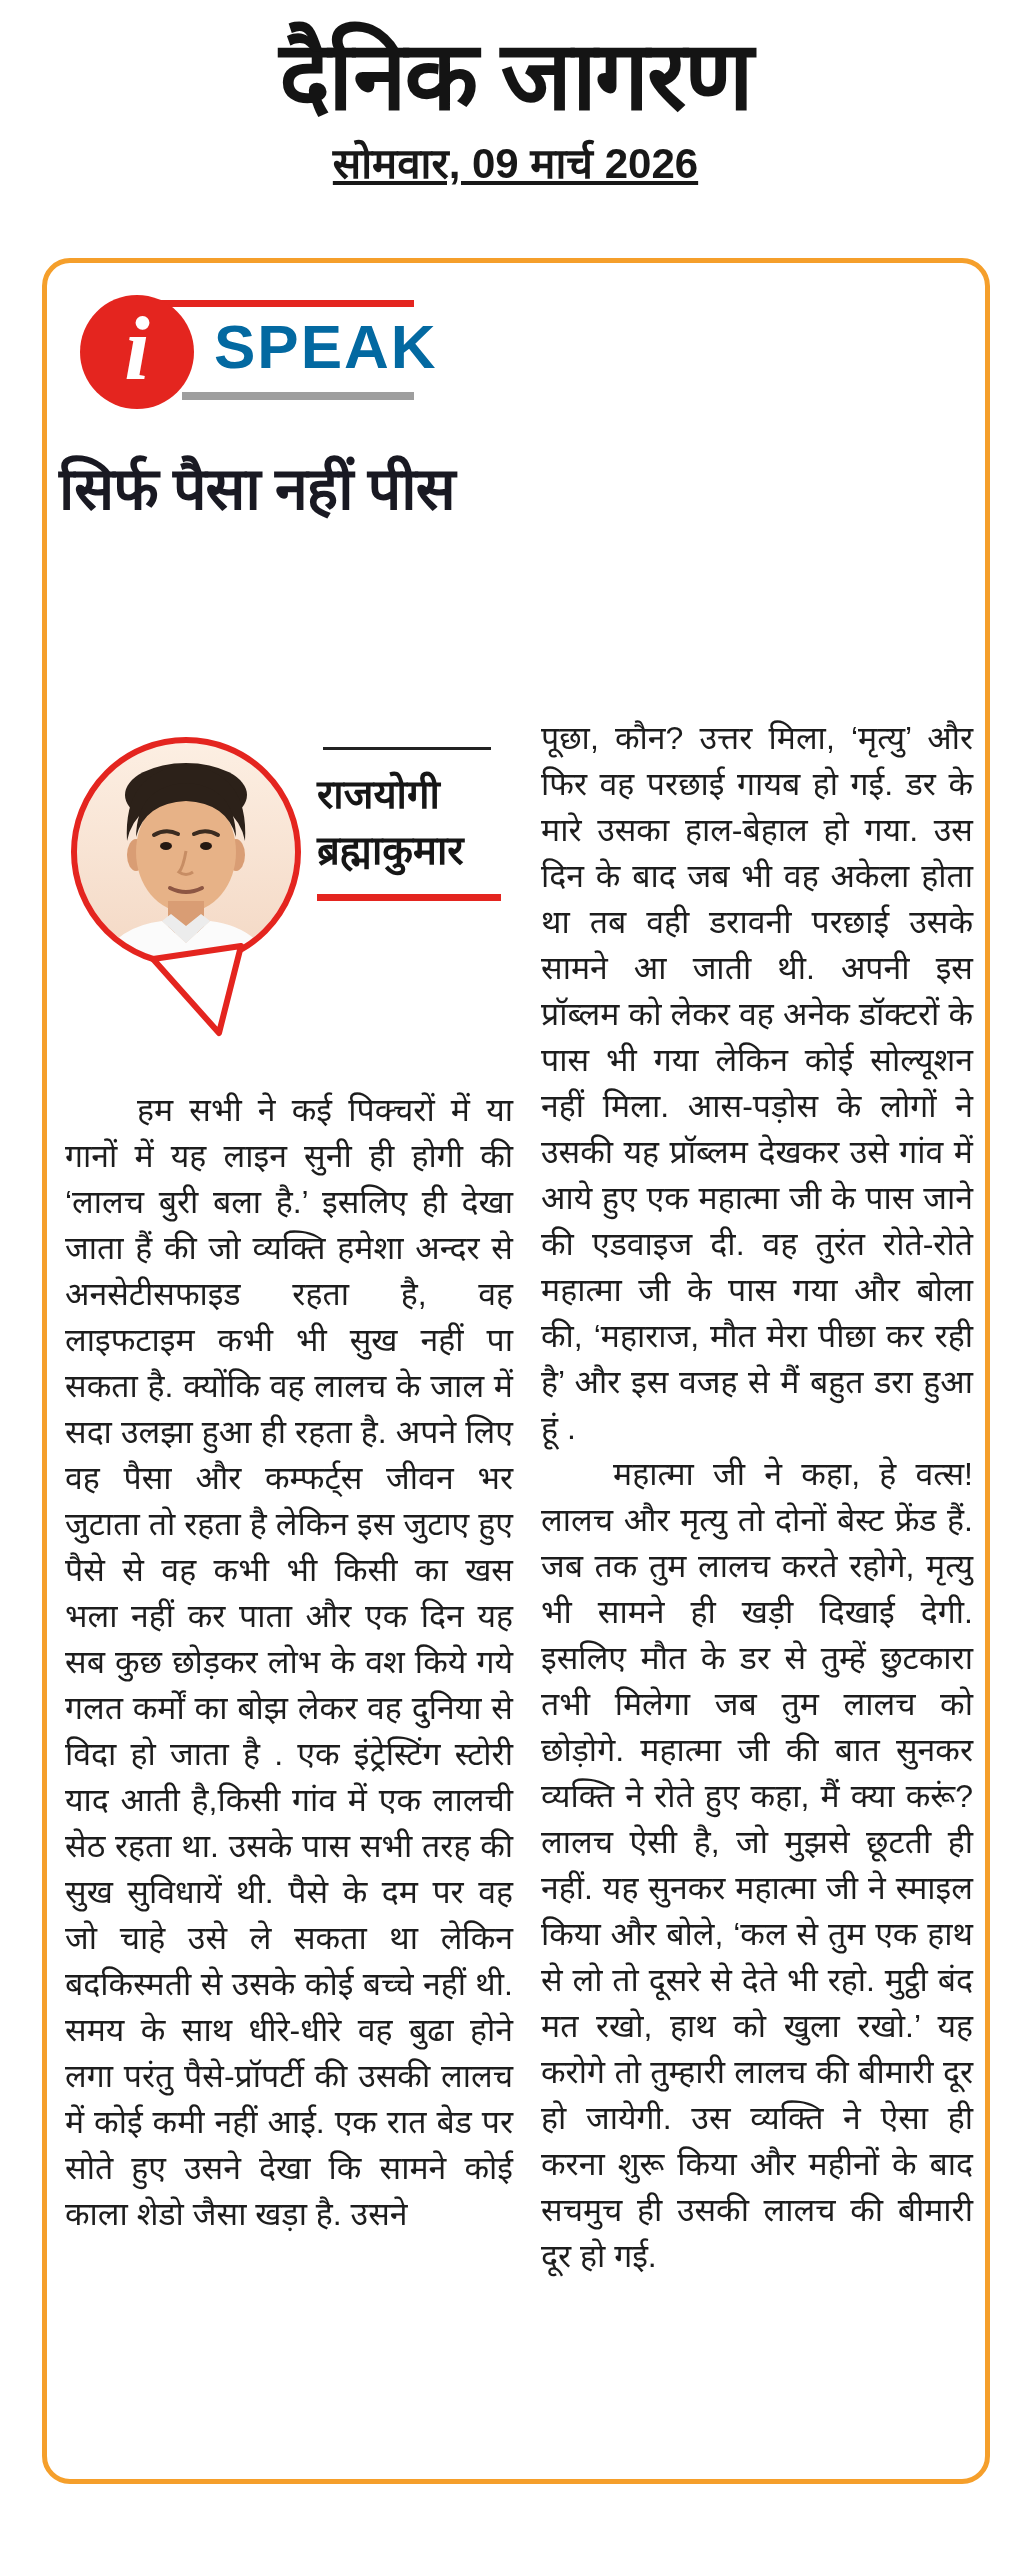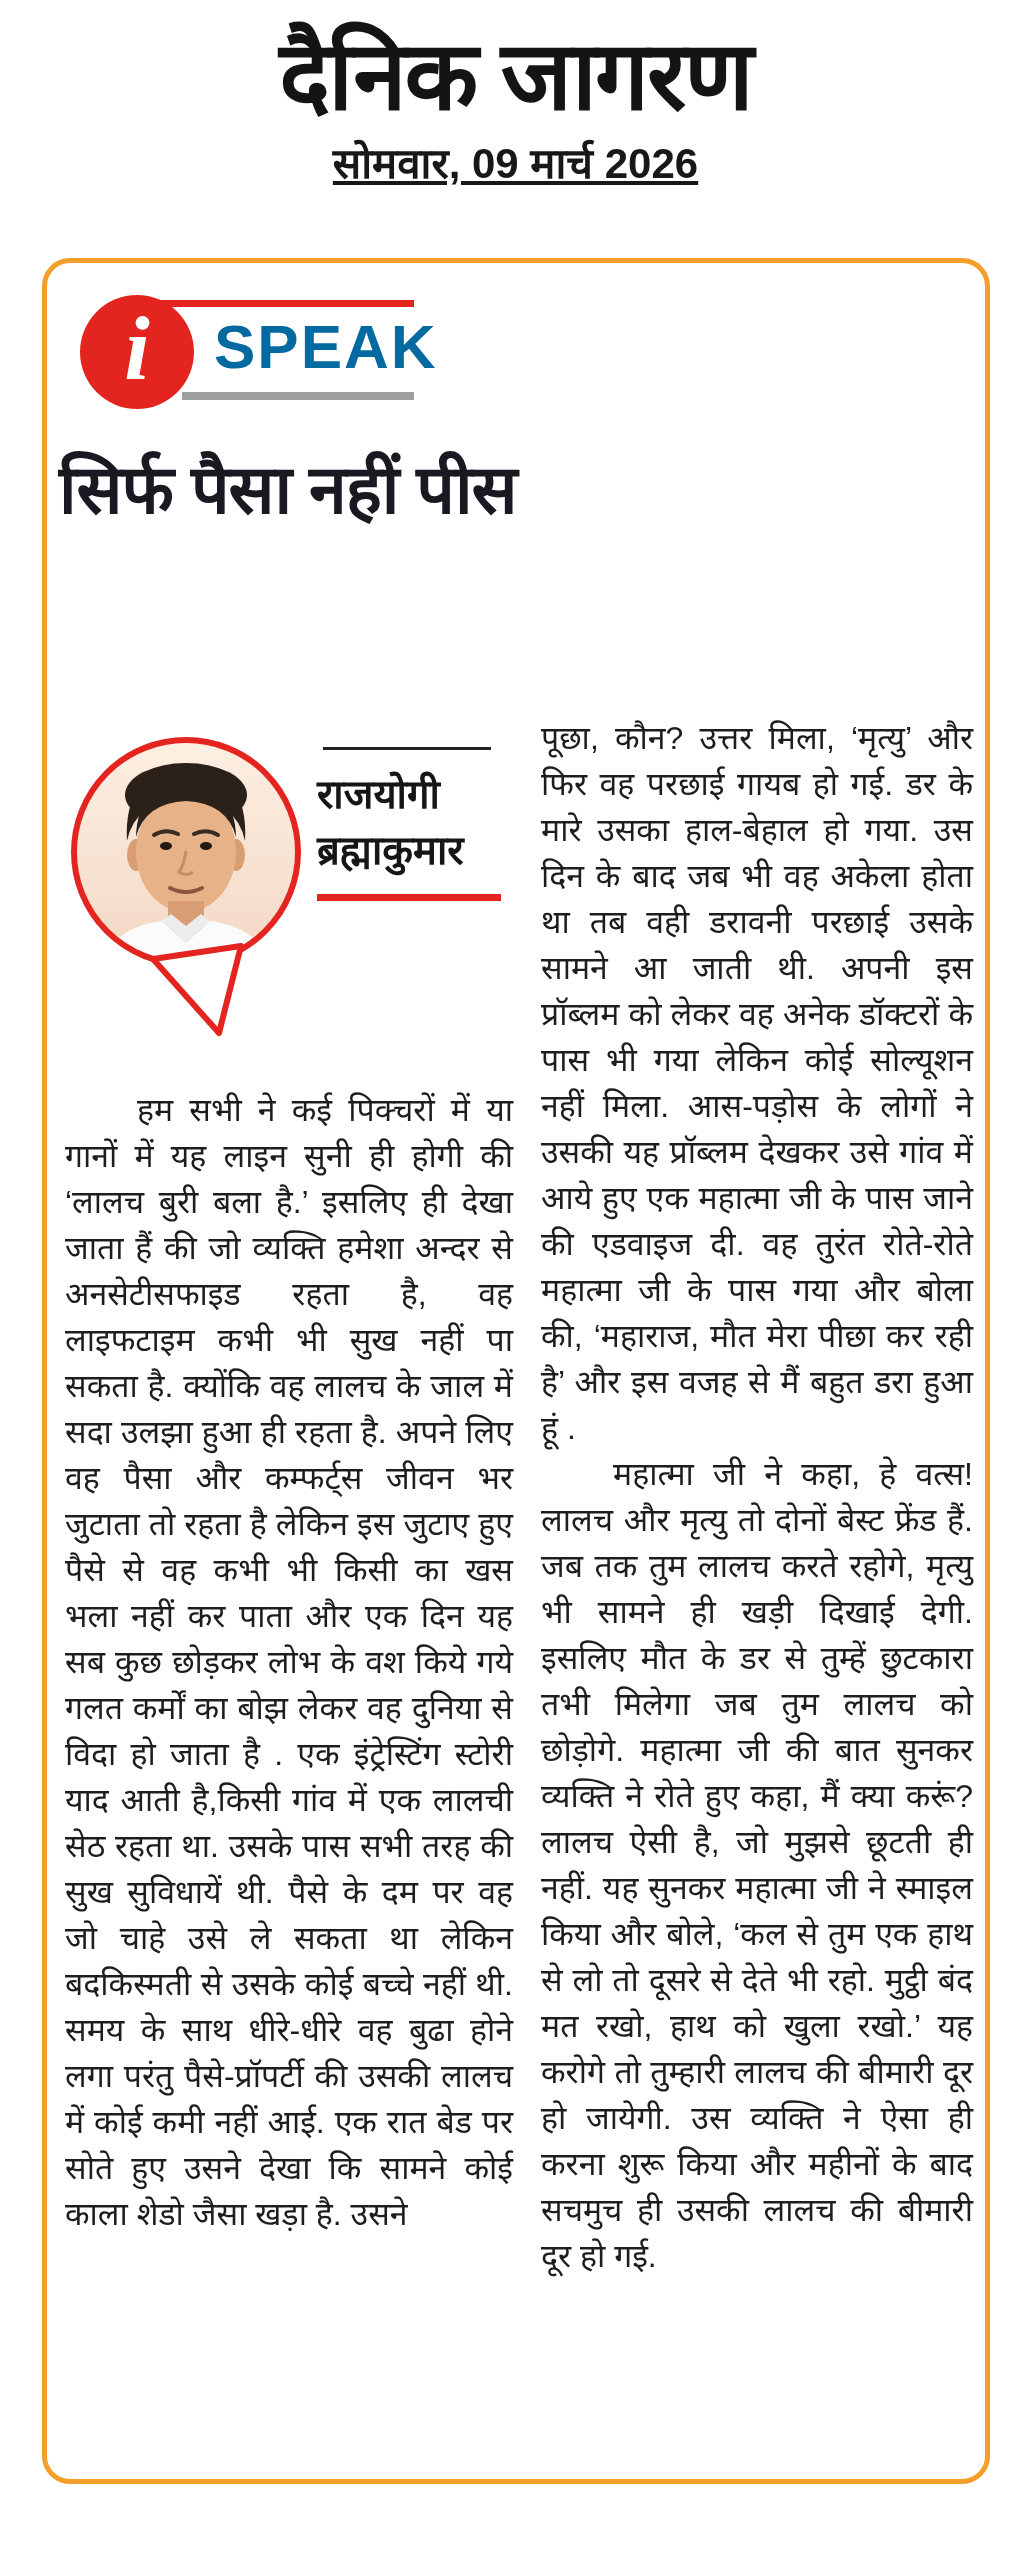--- a/index.html
+++ b/index.html
@@ -41,21 +41,21 @@
   .logo-red-rule { position:absolute; left:112px; top:37px; width:255px; height:7px; background:#E4251F; }
   .speak-label {
     position:absolute; left:152px; top:50px;
     font-size:62px; font-weight:800; letter-spacing:2px; color:#0369a1; line-height:1.1;margin-left:15px;
   }
   .logo-gray-rule { position:absolute; left:135px; top:129px; width:232px; height:8px; background:#9e9e9e; }
 
   
   .headline {
     position:absolute; left:12px; top:168px; width:920px;
-    font-size:68px; font-weight:800; line-height:116px; letter-spacing:-1px;
+    font-size:59px; font-weight:800; line-height:116px; letter-spacing:-1px;
     color:#191922;
   }
 
   
   .article-body {
     position:absolute; left:18px; top:452px; width:908px; height:1750px;
     display:flex; gap:28px;
   }
   .col-left  { width:448px; }
   .col-right { width:432px; }

